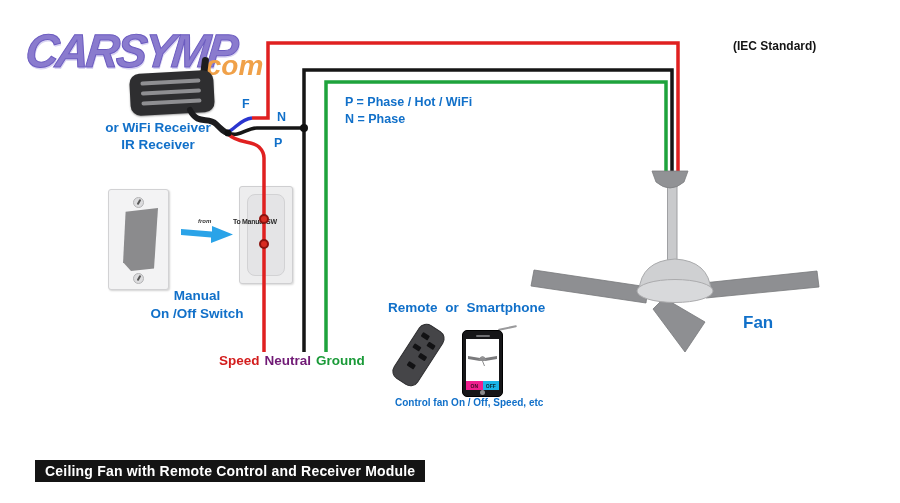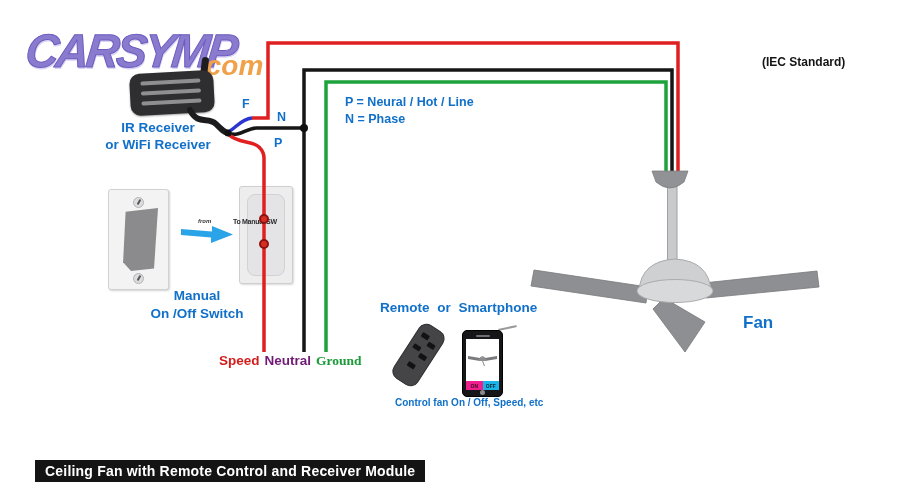--- a/index.html
+++ b/index.html
@@ -63,21 +63,21 @@
 </head>
 <body>
 
 <div id="stage">
 
   <div class="abs z1" style="left:26px;top:24px;">
     <div class="logo-brand">CARSYMP</div>
     <div class="abs logo-tld" style="left:172px;top:26px;">.com</div>
   </div>
 
-  <div class="abs z4 iec" style="left:762px;top:39px;margin-top:16px;">(IEC Standard)</div>
+  <div class="abs z4 iec" style="left:733px;top:39px;">(IEC Standard)</div>
 
   <div class="abs z2 rcv-antenna"></div>
   <div class="abs z2 rcv-led"></div>
   <div class="abs z2 rcv-body">
     <div class="rcv-stripe" style="top:8px;"></div>
     <div class="rcv-stripe" style="top:18px;"></div>
     <div class="rcv-stripe" style="top:28px;"></div>
   </div>
 
   <div class="abs z2 sw-plate">
@@ -147,40 +147,40 @@
     <path d="M664,298 L705,322 L685,352 L653,309 Z" fill="#8e8f92" stroke="#77787b" stroke-width="0.8"></path>
     <path d="M639,291 Q641,261 675,259 Q709,261 711,291 Z" fill="#cfd0d2" stroke="#a8a9ab" stroke-width="1"></path>
     <ellipse cx="675" cy="291" rx="38" ry="11.5" fill="#d8d9db" stroke="#ababad" stroke-width="1"></ellipse>
   </svg>
 
   <div class="abs z4 blue-txt" style="left:242px;top:97px;font-size:12.5px;">F</div>
   <div class="abs z4 blue-txt" style="left:277px;top:110px;font-size:12.5px;">N</div>
   <div class="abs z4 blue-txt" style="left:274px;top:136px;font-size:12.5px;">P</div>
 
   <div class="abs z4 blue-txt" style="left:345px;top:94px;font-size:12.5px;line-height:16.5px;">
-    <div>P = Neural / Hot / Line</div>
+    <div>P = Phase / Hot / WiFi</div>
     <div>N = Phase</div>
   </div>
 
   <div class="abs z4 blue-txt" style="left:92px;top:119px;width:132px;text-align:center;font-size:13.5px;line-height:17px;">
+    <div>or WiFi Receiver</div>
     <div>IR Receiver</div>
-    <div>or WiFi Receiver</div>
   </div>
 
   <div class="abs z4 blue-txt" style="left:128px;top:287px;width:138px;text-align:center;font-size:13.5px;line-height:18px;">
     <div>Manual</div>
     <div>On /Off Switch</div>
   </div>
 
   <div class="abs z4" style="left:219px;top:353px;font-size:13.5px;font-weight:700;display:flex;gap:5px;">
     <span style="color:#d31d1d;">Speed</span>
     <span style="color:#701a75;">Neutral</span>
-    <span style="color:#1a9a38;font-family:Liberation Serif, serif;">Ground</span>
+    <span style="color:#1a9a38;">Ground</span>
   </div>
 
-  <div class="abs z4 blue-txt" style="left:380px;top:300px;font-size:13.5px;word-spacing:4px;">Remote or Smartphone</div>
+  <div class="abs z4 blue-txt" style="left:388px;top:300px;font-size:13.5px;word-spacing:4px;">Remote or Smartphone</div>
   <div class="abs z4 blue-txt" style="left:395px;top:397px;font-size:10px;">Control fan On / Off, Speed, etc</div>
 
   <div class="abs z4 blue-txt" style="left:743px;top:313px;font-size:17px;">Fan</div>
 
   <div class="abs z4 caption-bar">Ceiling Fan with Remote Control and Receiver Module</div>
 
 </div>
 
 </body></html>

